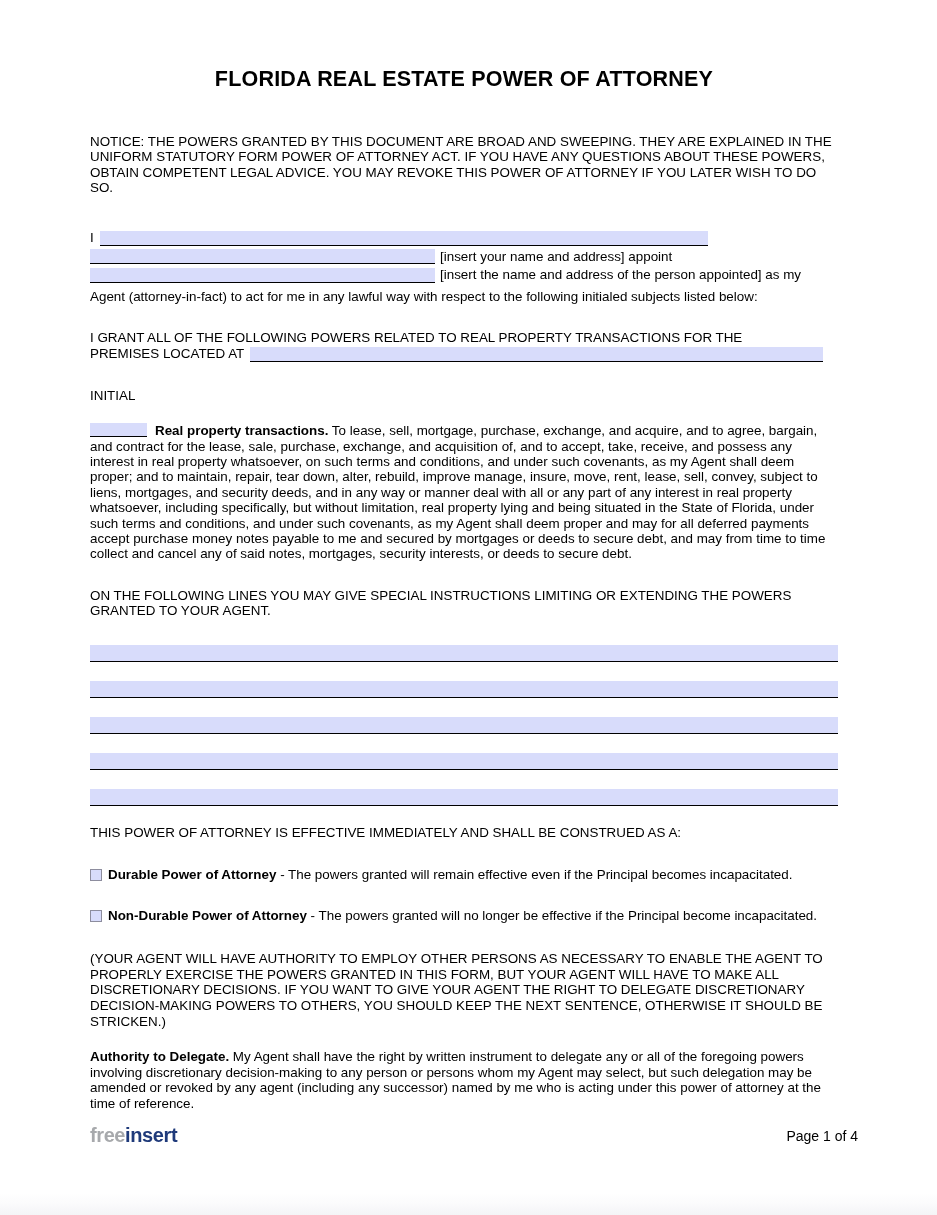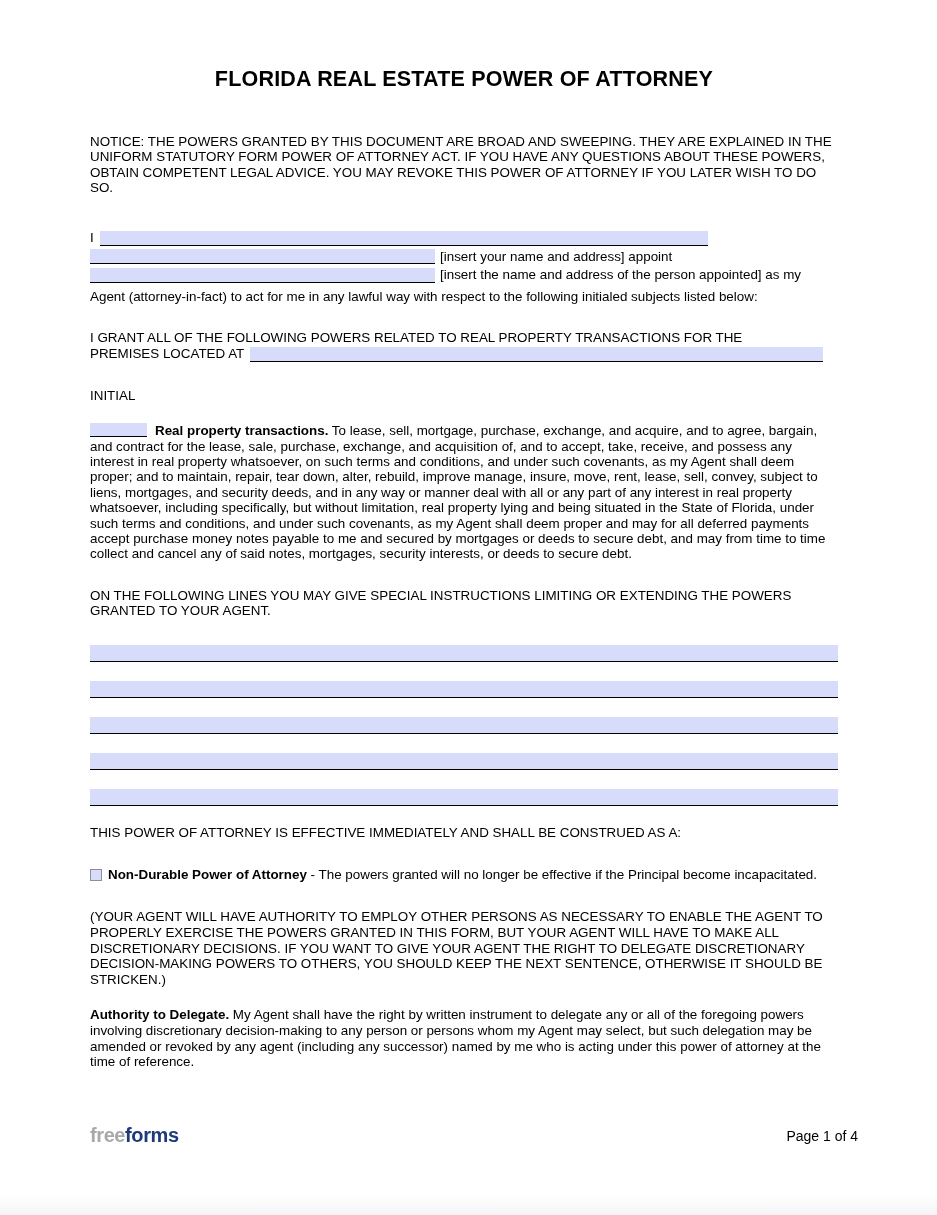--- a/index.html
+++ b/index.html
@@ -189,33 +189,37 @@
         <div class="blockline"></div>
         <div class="blockline"></div>
         <div class="blockline"></div>
         <div class="blockline"></div>
       </div>
     </div>
 
     <div style="margin-top:9px;">
       <div class="para">THIS POWER OF ATTORNEY IS EFFECTIVE IMMEDIATELY AND SHALL BE CONSTRUED AS A:</div>
 
+      <div class="check-row" style="margin-top:26px;">
+        <span class="checkbox"></span>
+        <span class="check-text"><b>Durable Power of Attorney</b><span> - The powers granted will remain effective even if the Principal becomes incapacitated.</span></span>
+      </div>
 
       <div class="check-row" style="margin-top:26px;">
         <span class="checkbox"></span>
         <span class="check-text"><b>Non-Durable Power of Attorney</b><span> - The powers granted will no longer be effective if the Principal become incapacitated.</span></span>
       </div>
     </div>
 
     <div style="margin-top:27px;">
       <div class="para">(YOUR AGENT WILL HAVE AUTHORITY TO EMPLOY OTHER PERSONS AS NECESSARY TO ENABLE THE AGENT TO PROPERLY EXERCISE THE POWERS GRANTED IN THIS FORM, BUT YOUR AGENT WILL HAVE TO MAKE ALL DISCRETIONARY DECISIONS. IF YOU WANT TO GIVE YOUR AGENT THE RIGHT TO DELEGATE DISCRETIONARY DECISION-MAKING POWERS TO OTHERS, YOU SHOULD KEEP THE NEXT SENTENCE, OTHERWISE IT SHOULD BE STRICKEN.)</div>
       <div class="para" style="margin-top:20px;"><b>Authority to Delegate.</b><span>  My Agent shall have the right by written instrument to delegate any or all of the foregoing powers involving discretionary decision-making to any person or persons whom my Agent may select, but such delegation may be amended or revoked by any agent (including any successor) named by me who is acting under this power of attorney at the time of reference.</span></div>
     </div>
 
   </div>
 
   <div class="footer">
-    <div class="logo"><span class="free">free</span><span class="forms">forms</span></div>
+    <div class="logo"><span class="free">free</span><span class="forms">insert</span></div>
     <div class="page-num">Page 1 of 4</div>
   </div>
 
   <div class="bottom-fade"></div>
 </div>
 
 </body></html>

